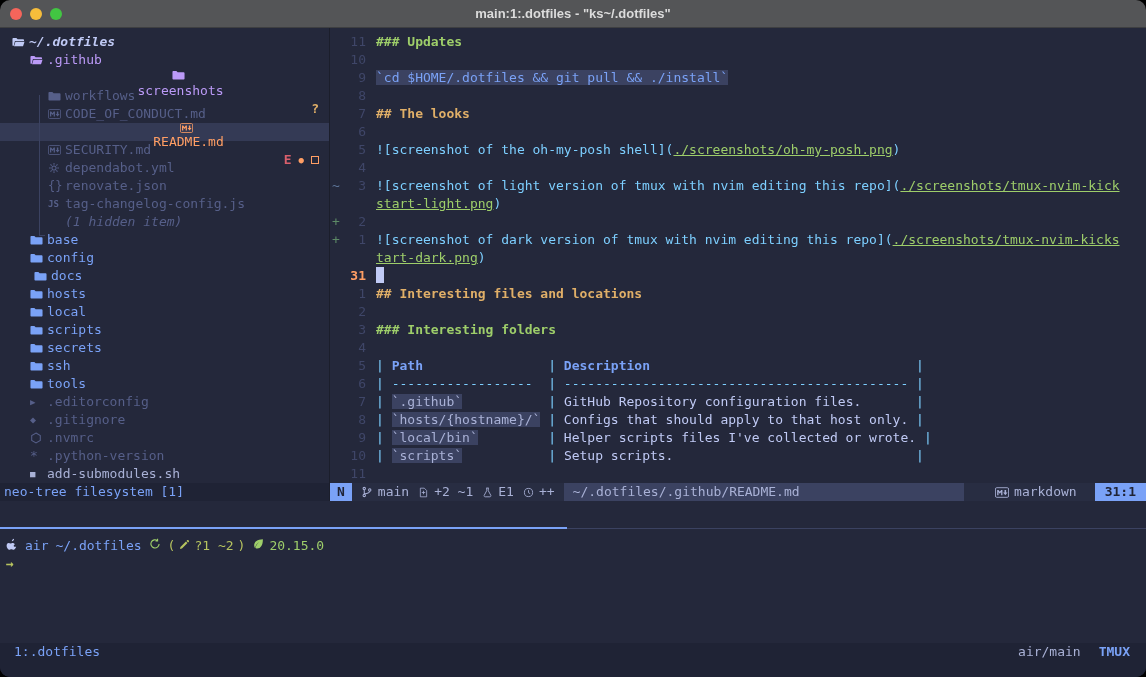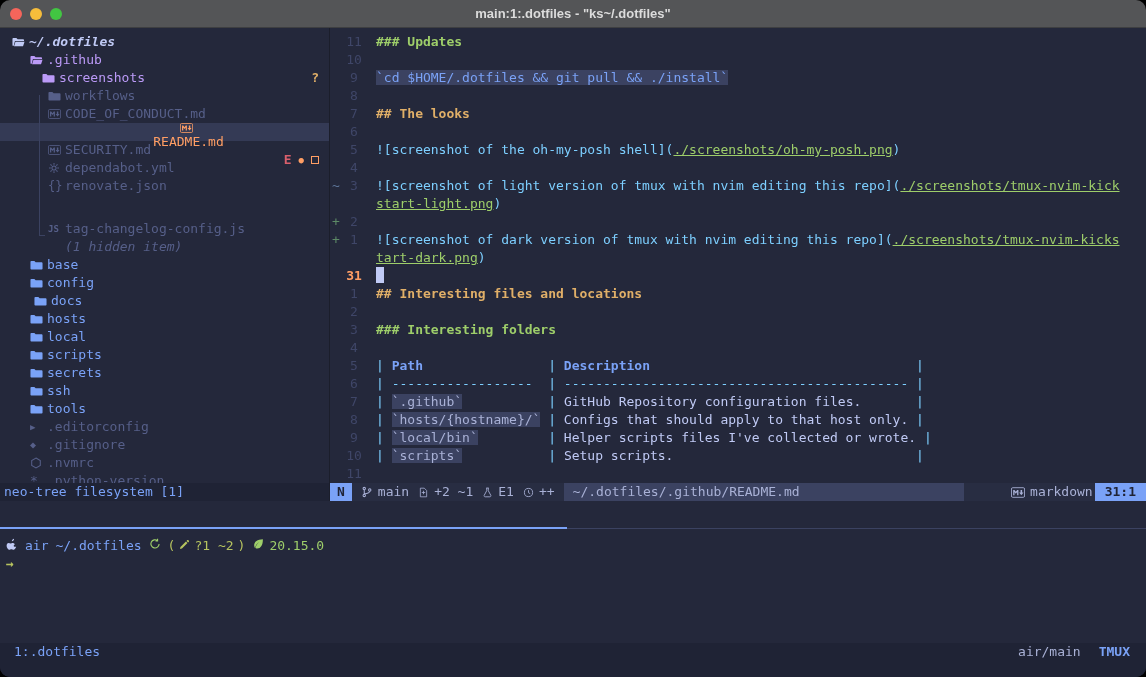--- a/index.html
+++ b/index.html
@@ -41,42 +41,42 @@
   .guide{position:absolute;left:39px;top:67px;width:1px;height:140px;background:#3b4261}
   .guide-stub{position:absolute;left:39px;top:207px;width:6px;height:1px;background:#3b4261}
   .neotree-status{height:18px;flex:none;background:var(--bg-dark);color:var(--blue);
     padding-left:4px;white-space:pre}
   
   .editor-col{flex:1;display:flex;flex-direction:column;min-width:0}
   .elines{flex:1;padding-top:5px;overflow:hidden}
   .eline{height:18px;display:flex;white-space:pre}
   .sign{width:12px;padding-left:2px;flex:none}
   .s-add{color:#5d8a66}.s-chg{color:#5d7599}
-  .lnum{width:24px;flex:none;text-align:center;color:var(--lnum)}
+  .lnum{width:24px;flex:none;text-align:right;color:var(--lnum)}
   .lnum.cur{color:var(--orange);font-weight:bold}
   .etext{margin-left:10px;white-space:pre}
   .cursor{display:inline-block;width:7.8px;height:16px;background:var(--fg);vertical-align:text-bottom}
   .s-h2{color:var(--yellow);font-weight:bold}
   .s-h3{color:var(--green);font-weight:bold}
   .s-codespan{background:var(--slate);color:var(--blue)}
   .s-img{color:var(--cyan)} .s-punct{color:var(--cyan)}
   .s-url{color:var(--green);text-decoration:underline}
   .s-pipe{color:var(--cyan)} .s-dash{color:var(--cyan)}
   .s-th{color:var(--blue);font-weight:bold}
   .s-cell{color:var(--fg)} .s-plain{color:var(--fg)}
   .s-ccell{background:var(--slate);color:var(--fgd)}
   
   .statusline{height:18px;flex:none;background:var(--bg-sl);display:flex;align-items:center;color:var(--fgd)}
   .mode-badge{background:var(--blue);color:var(--bg-dark);font-weight:bold;padding:0 7px;flex:none}
   .sl-group{display:inline-flex;align-items:center;gap:5px;margin-left:9px;flex:none;white-space:pre}
   .sl-path{background:var(--slate);margin-left:9px;padding:0 9px;width:400px;flex:none;
     overflow:hidden;white-space:pre}
   .sl-spacer{flex:1}
   .pos-badge{background:var(--blue);color:var(--bg-dark);font-weight:bold;padding:0 10px;
-    margin-left:2px;flex:none;height:18px;display:flex;align-items:center}
+    margin-left:18px;flex:none;height:18px;display:flex;align-items:center}
   .sl-icon{display:inline-flex;align-items:center}
   
   .cmdline{height:18px;flex:none}
   .pane-sep{margin-top:8px;height:2px;flex:none;display:flex}
   .sep-active{width:567px;background:var(--blue);height:2px}
   .sep-rest{flex:1;background:#3b4261;height:1px;margin-top:1px}
   .prompt-line{margin-top:8px;height:18px;padding-left:6px;display:flex;align-items:center;gap:7px;white-space:pre}
   .prompt-arrow{height:18px;padding-left:6px;color:var(--olive);font-weight:bold}
   .p-host,.p-cwd{color:var(--blue)} .p-apple{color:var(--fg)}
   .p-sync{color:var(--green)} .p-git{color:var(--olive);display:inline-flex;align-items:center;gap:4px}
@@ -110,21 +110,21 @@
           <div class="guide"></div>
           <div class="guide-stub"></div>
         <div class="trow c-fg" style="padding-left: 12px;"><span class="ticon"><svg viewBox="0 0 14 14" width="13" height="13">
                   <path fill="currentColor" d="M.5 3c0-.5.4-.9.9-.9h3.3l1.4 1.5h6c.5 0 .8.3.8.8v.9H3.2L1.7 10.8h-.3c-.5 0-.9-.4-.9-.9z"></path>
                   <path fill="currentColor" d="M3.7 6.1h9.8L11.9 11H2.2z"></path>
                 </svg></span><span class="tlabel b i">~/.dotfiles</span></div>
             <div class="trow c-purple" style="padding-left: 30px;"><span class="ticon"><svg viewBox="0 0 14 14" width="13" height="13">
                   <path fill="currentColor" d="M.5 3c0-.5.4-.9.9-.9h3.3l1.4 1.5h6c.5 0 .8.3.8.8v.9H3.2L1.7 10.8h-.3c-.5 0-.9-.4-.9-.9z"></path>
                   <path fill="currentColor" d="M3.7 6.1h9.8L11.9 11H2.2z"></path>
                 </svg></span><span class="tlabel">.github</span></div>
-            <div class="trow c-purple" style="padding-left: 42px;"><span class="ticon"><svg viewBox="0 0 14 14" width="13" height="13">
+            <div class="trow c-purple" style="padding-left: 32px; flex-direction: column;"><span class="ticon"><svg viewBox="0 0 14 14" width="13" height="13">
                   <path fill="currentColor" d="M.5 3c0-.5.4-.9.9-.9h3.3l1.4 1.5h6.5c.5 0 .9.4.9.9v6c0 .5-.4.9-.9.9H1.4c-.5 0-.9-.4-.9-.9z"></path>
                 </svg></span><span class="tlabel">screenshots</span><span class="tmarks"><span class="mk-q">?</span></span></div>
             <div class="trow c-com" style="padding-left: 48px;"><span class="ticon"><svg viewBox="0 0 14 14" width="13" height="13">
                   <path fill="currentColor" d="M.5 3c0-.5.4-.9.9-.9h3.3l1.4 1.5h6.5c.5 0 .9.4.9.9v6c0 .5-.4.9-.9.9H1.4c-.5 0-.9-.4-.9-.9z"></path>
                 </svg></span><span class="tlabel">workflows</span></div>
             <div class="trow c-com" style="padding-left: 48px;"><span class="ticon"><svg viewBox="0 0 16 12" width="13" height="10">
                   <rect x="0.5" y="0.5" width="15" height="11" rx="1.5" fill="none" stroke="currentColor"></rect>
                   <path fill="currentColor" d="M2.5 9V3h1.4l1.6 2 1.6-2h1.4v6H7V5.4L5.5 7.3 4 5.4V9zM10.9 3h1.8v3h1.6L11.8 9 9.3 6h1.6z"></path>
                 </svg></span><span class="tlabel">CODE_OF_CONDUCT.md</span></div>
             <div class="trow c-orange sel" style="padding-left: 48px; flex-direction: column;"><span class="ticon"><svg viewBox="0 0 16 12" width="13" height="10">
@@ -135,21 +135,21 @@
                   <rect x="0.5" y="0.5" width="15" height="11" rx="1.5" fill="none" stroke="currentColor"></rect>
                   <path fill="currentColor" d="M2.5 9V3h1.4l1.6 2 1.6-2h1.4v6H7V5.4L5.5 7.3 4 5.4V9zM10.9 3h1.8v3h1.6L11.8 9 9.3 6h1.6z"></path>
                 </svg></span><span class="tlabel">SECURITY.md</span></div>
             <div class="trow c-com" style="padding-left: 48px;"><span class="ticon"><svg viewBox="0 0 14 14" width="12" height="12">
                   <g stroke="currentColor" fill="none" stroke-width="1.2">
                     <circle cx="7" cy="7" r="2.4"></circle>
                     <path d="M7 1.2v2M7 10.8v2M1.2 7h2M10.8 7h2M2.9 2.9l1.4 1.4M9.7 9.7l1.4 1.4M11.1 2.9L9.7 4.3M4.3 9.7l-1.4 1.4"></path>
                   </g>
                 </svg></span><span class="tlabel">dependabot.yml</span></div>
             <div class="trow c-com" style="padding-left: 48px;"><span class="ticon"><span style="font-size:12px">{}</span></span><span class="tlabel">renovate.json</span></div>
-            <div class="trow c-com" style="padding-left: 48px; margin-top: 25px;"><span class="ticon"><span style="font-size:9px;font-weight:bold">JS</span></span><span class="tlabel">tag-changelog-config.js</span></div>
+            <div class="trow c-com" style="padding-left: 48px;"><span class="ticon"><span style="font-size:9px;font-weight:bold">JS</span></span><span class="tlabel">tag-changelog-config.js</span></div>
             <div class="trow c-com" style="padding-left: 48px;"><span class="ticon"></span><span class="tlabel i">(1 hidden item)</span></div>
             <div class="trow c-blue" style="padding-left: 30px;"><span class="ticon"><svg viewBox="0 0 14 14" width="13" height="13">
                   <path fill="currentColor" d="M.5 3c0-.5.4-.9.9-.9h3.3l1.4 1.5h6.5c.5 0 .9.4.9.9v6c0 .5-.4.9-.9.9H1.4c-.5 0-.9-.4-.9-.9z"></path>
                 </svg></span><span class="tlabel">base</span></div>
             <div class="trow c-blue" style="padding-left: 30px;"><span class="ticon"><svg viewBox="0 0 14 14" width="13" height="13">
                   <path fill="currentColor" d="M.5 3c0-.5.4-.9.9-.9h3.3l1.4 1.5h6.5c.5 0 .9.4.9.9v6c0 .5-.4.9-.9.9H1.4c-.5 0-.9-.4-.9-.9z"></path>
                 </svg></span><span class="tlabel">config</span></div>
             <div class="trow c-blue" style="padding-left: 34px;"><span class="ticon"><svg viewBox="0 0 14 14" width="13" height="13">
                   <path fill="currentColor" d="M.5 3c0-.5.4-.9.9-.9h3.3l1.4 1.5h6.5c.5 0 .9.4.9.9v6c0 .5-.4.9-.9.9H1.4c-.5 0-.9-.4-.9-.9z"></path>
                 </svg></span><span class="tlabel">docs</span></div>

